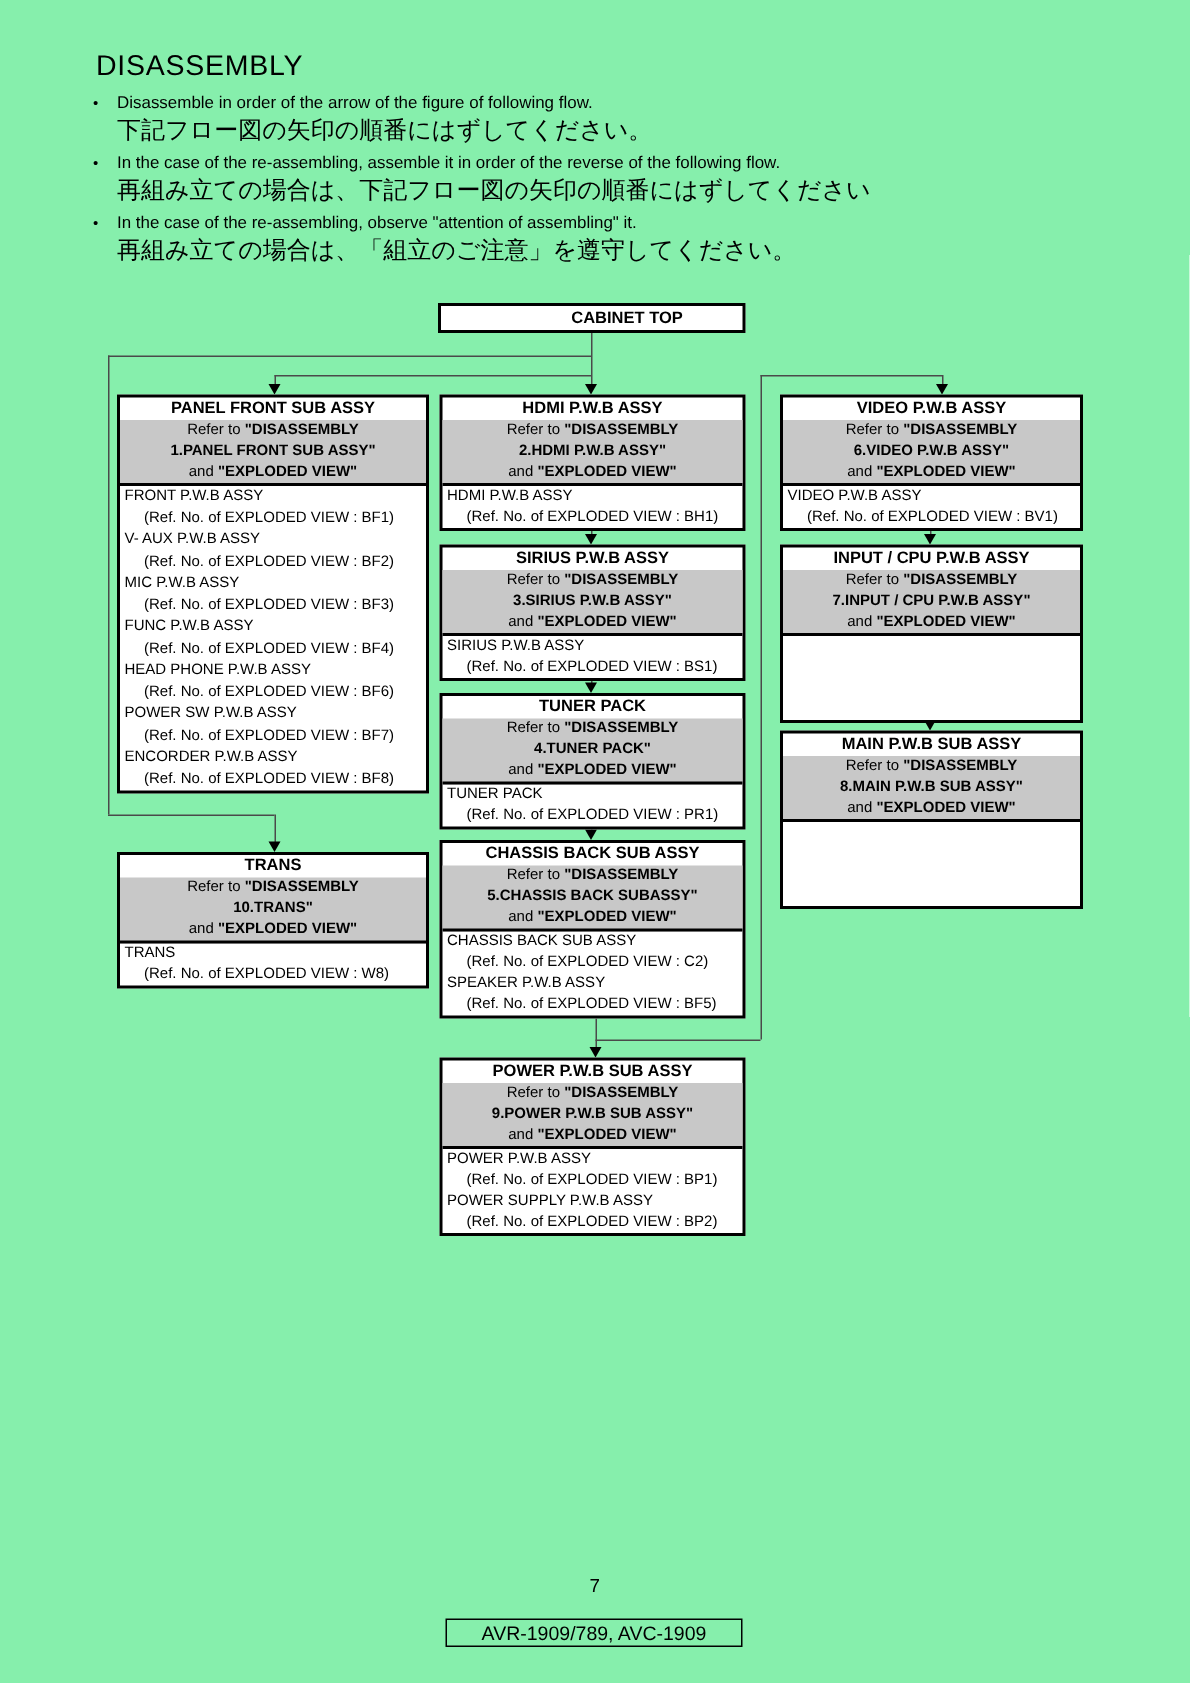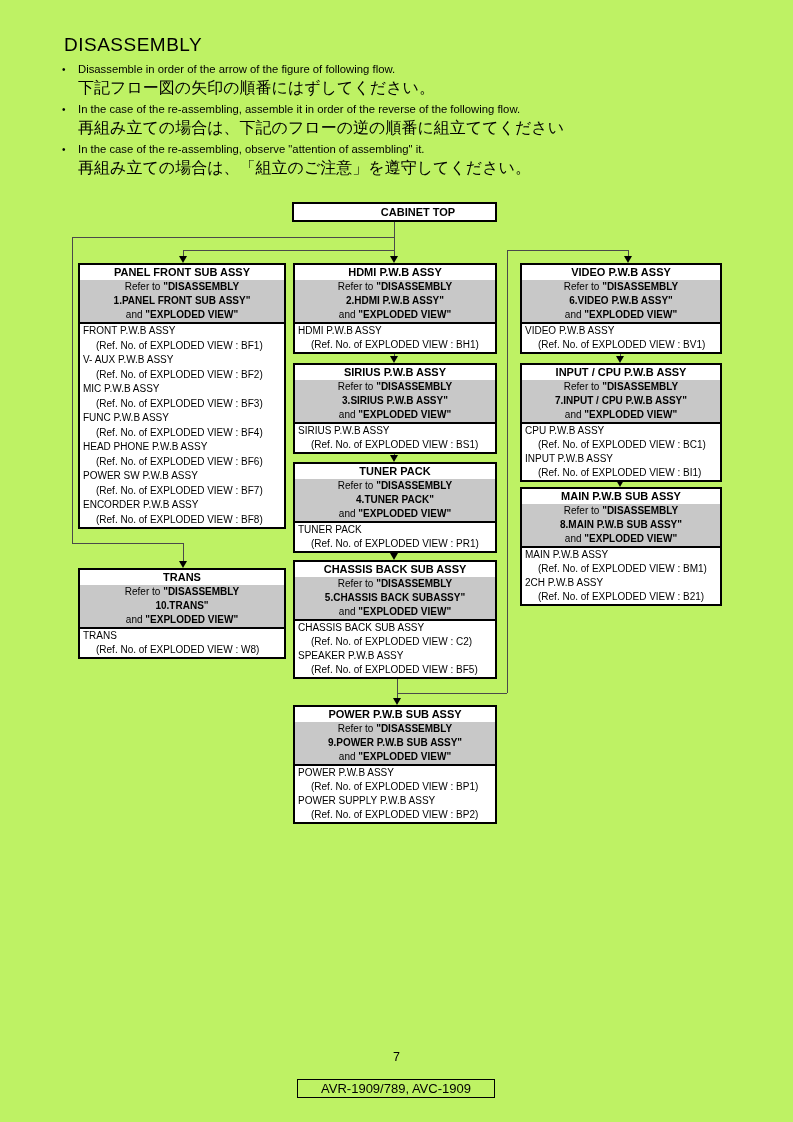--- a/index.html
+++ b/index.html
@@ -1,17 +1,17 @@
 <!DOCTYPE html>
 <html><head>
 <meta charset="utf-8">
 <style>
   html,body{margin:0;padding:0;background:#fff;}
   .page{
-    position:relative;width:793px;height:1122px;background:#bef264;
+    position:relative;width:793px;height:1122px;background:#86efac;
     font-family:"Liberation Sans","DejaVu Sans",sans-serif;color:#000;
     overflow:hidden;
   }
   .doc-title{position:absolute;left:64px;top:34px;font-size:19px;letter-spacing:.5px;}
   .bullet-group{position:absolute;left:62px;font-size:11.3px;line-height:17.5px;}
   .bullet-row{display:flex;}
   .bullet-mark{width:16px;font-size:10px;line-height:17.5px;}
   .bullet-jp{padding-left:16px;font-size:16px;}
   
   .fbox{position:absolute;border:2px solid #000;background:#fff;box-sizing:border-box;}
@@ -43,21 +43,21 @@
       <span class="bullet-mark">•</span>
       <span>Disassemble in order of the arrow of the figure of following flow.</span>
     </div>
     <div class="bullet-jp">下記フロー図の矢印の順番にはずしてください。</div>
   </div>
   <div class="bullet-group" style="top:101px;">
     <div class="bullet-row">
       <span class="bullet-mark">•</span>
       <span>In the case of the re-assembling, assemble it in order of the reverse of the following flow.</span>
     </div>
-    <div class="bullet-jp">再組み立ての場合は、下記のフローの逆の順番に組立ててください</div>
+    <div class="bullet-jp">再組み立ての場合は、下記フロー図の矢印の順番にはずしてください</div>
   </div>
   <div class="bullet-group" style="top:141px;">
     <div class="bullet-row">
       <span class="bullet-mark">•</span>
       <span>In the case of the re-assembling, observe "attention of assembling" it.</span>
     </div>
     <div class="bullet-jp">再組み立ての場合は、「組立のご注意」を遵守してください。</div>
   </div>
 
   <div class="root-box" style="left:292px;top:202px;width:205px;height:20px;padding-left:47px;">CABINET TOP</div>
@@ -211,39 +211,27 @@
     </div>
   </div>
 
   <div class="fbox" style="left:520px;top:363px;width:202px;height:119px;">
     <div class="fbox-title">INPUT / CPU P.W.B ASSY</div>
     <div class="fbox-refer">
       <div><span>Refer to </span><b>"DISASSEMBLY</b></div>
       <div><b>7.INPUT / CPU P.W.B ASSY"</b></div>
       <div><span>and </span><b>"EXPLODED VIEW"</b></div>
     </div>
-    <div class="fbox-list">
-      <div class="iname">CPU P.W.B ASSY</div>
-      <div class="iref">(Ref. No. of EXPLODED VIEW : BC1)</div>
-      <div class="iname">INPUT P.W.B ASSY</div>
-      <div class="iref">(Ref. No. of EXPLODED VIEW : BI1)</div>
-    </div>
   </div>
 
   <div class="fbox" style="left:520px;top:487px;width:202px;height:119px;">
     <div class="fbox-title">MAIN P.W.B SUB ASSY</div>
     <div class="fbox-refer">
       <div><span>Refer to </span><b>"DISASSEMBLY</b></div>
       <div><b>8.MAIN P.W.B SUB ASSY"</b></div>
       <div><span>and </span><b>"EXPLODED VIEW"</b></div>
     </div>
-    <div class="fbox-list">
-      <div class="iname">MAIN P.W.B ASSY</div>
-      <div class="iref">(Ref. No. of EXPLODED VIEW : BM1)</div>
-      <div class="iname">2CH P.W.B ASSY</div>
-      <div class="iref">(Ref. No. of EXPLODED VIEW : B21)</div>
-    </div>
   </div>
 
   <div class="page-num">7</div>
   <div class="model-box">AVR-1909/789, AVC-1909</div>
 
 </div>
 
 </body></html>

